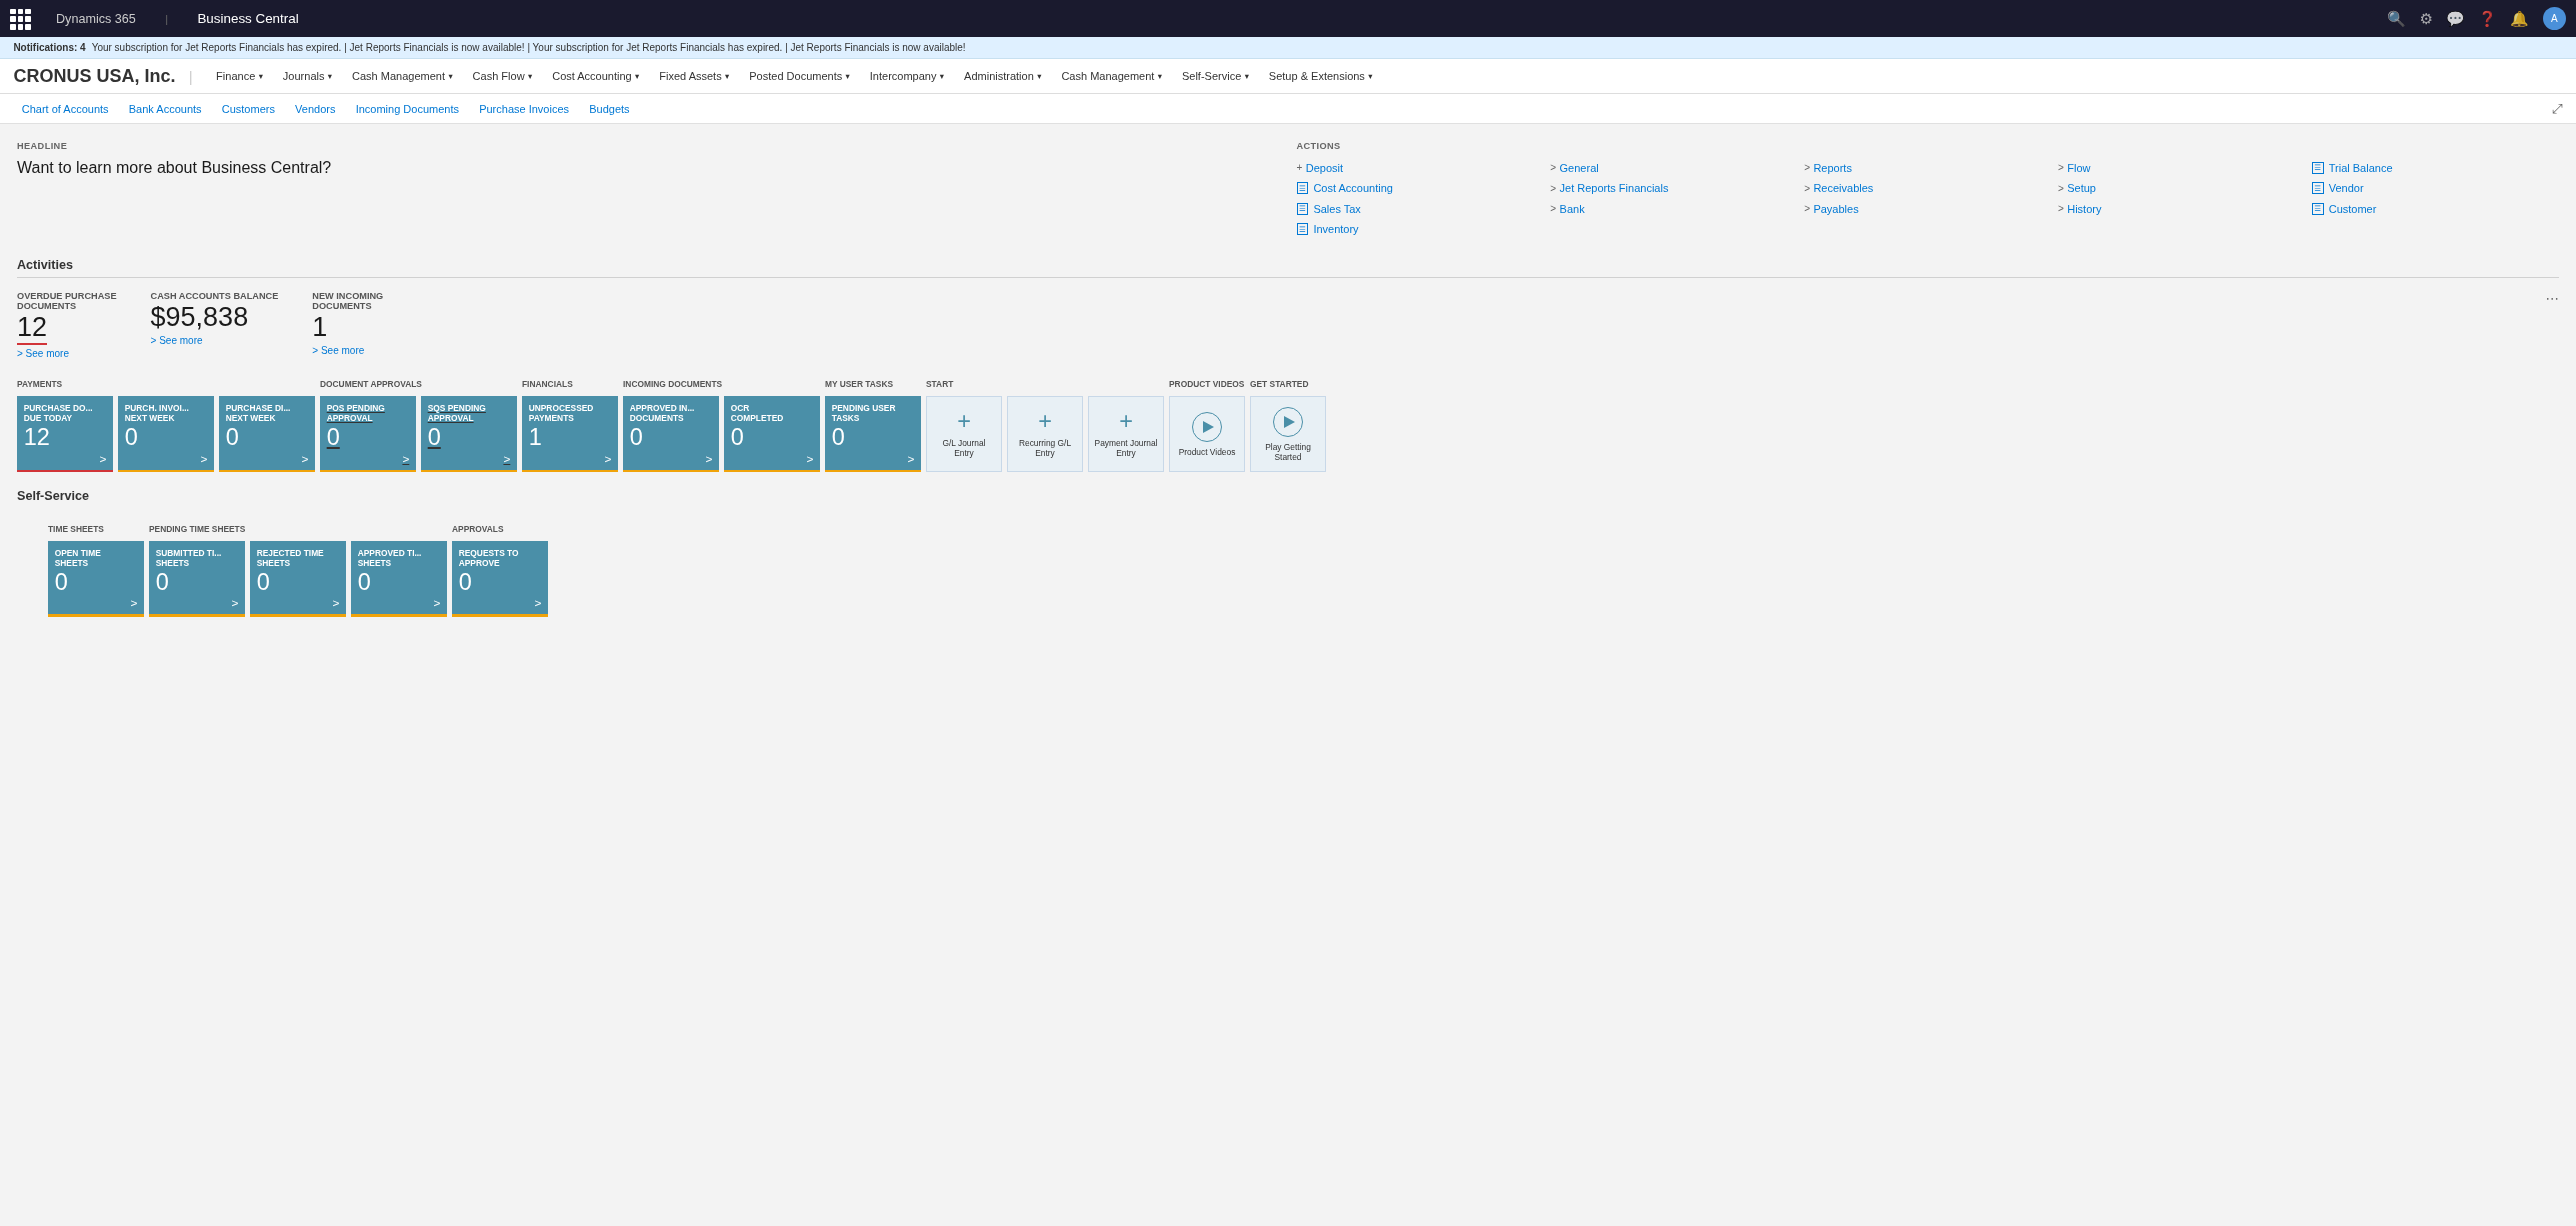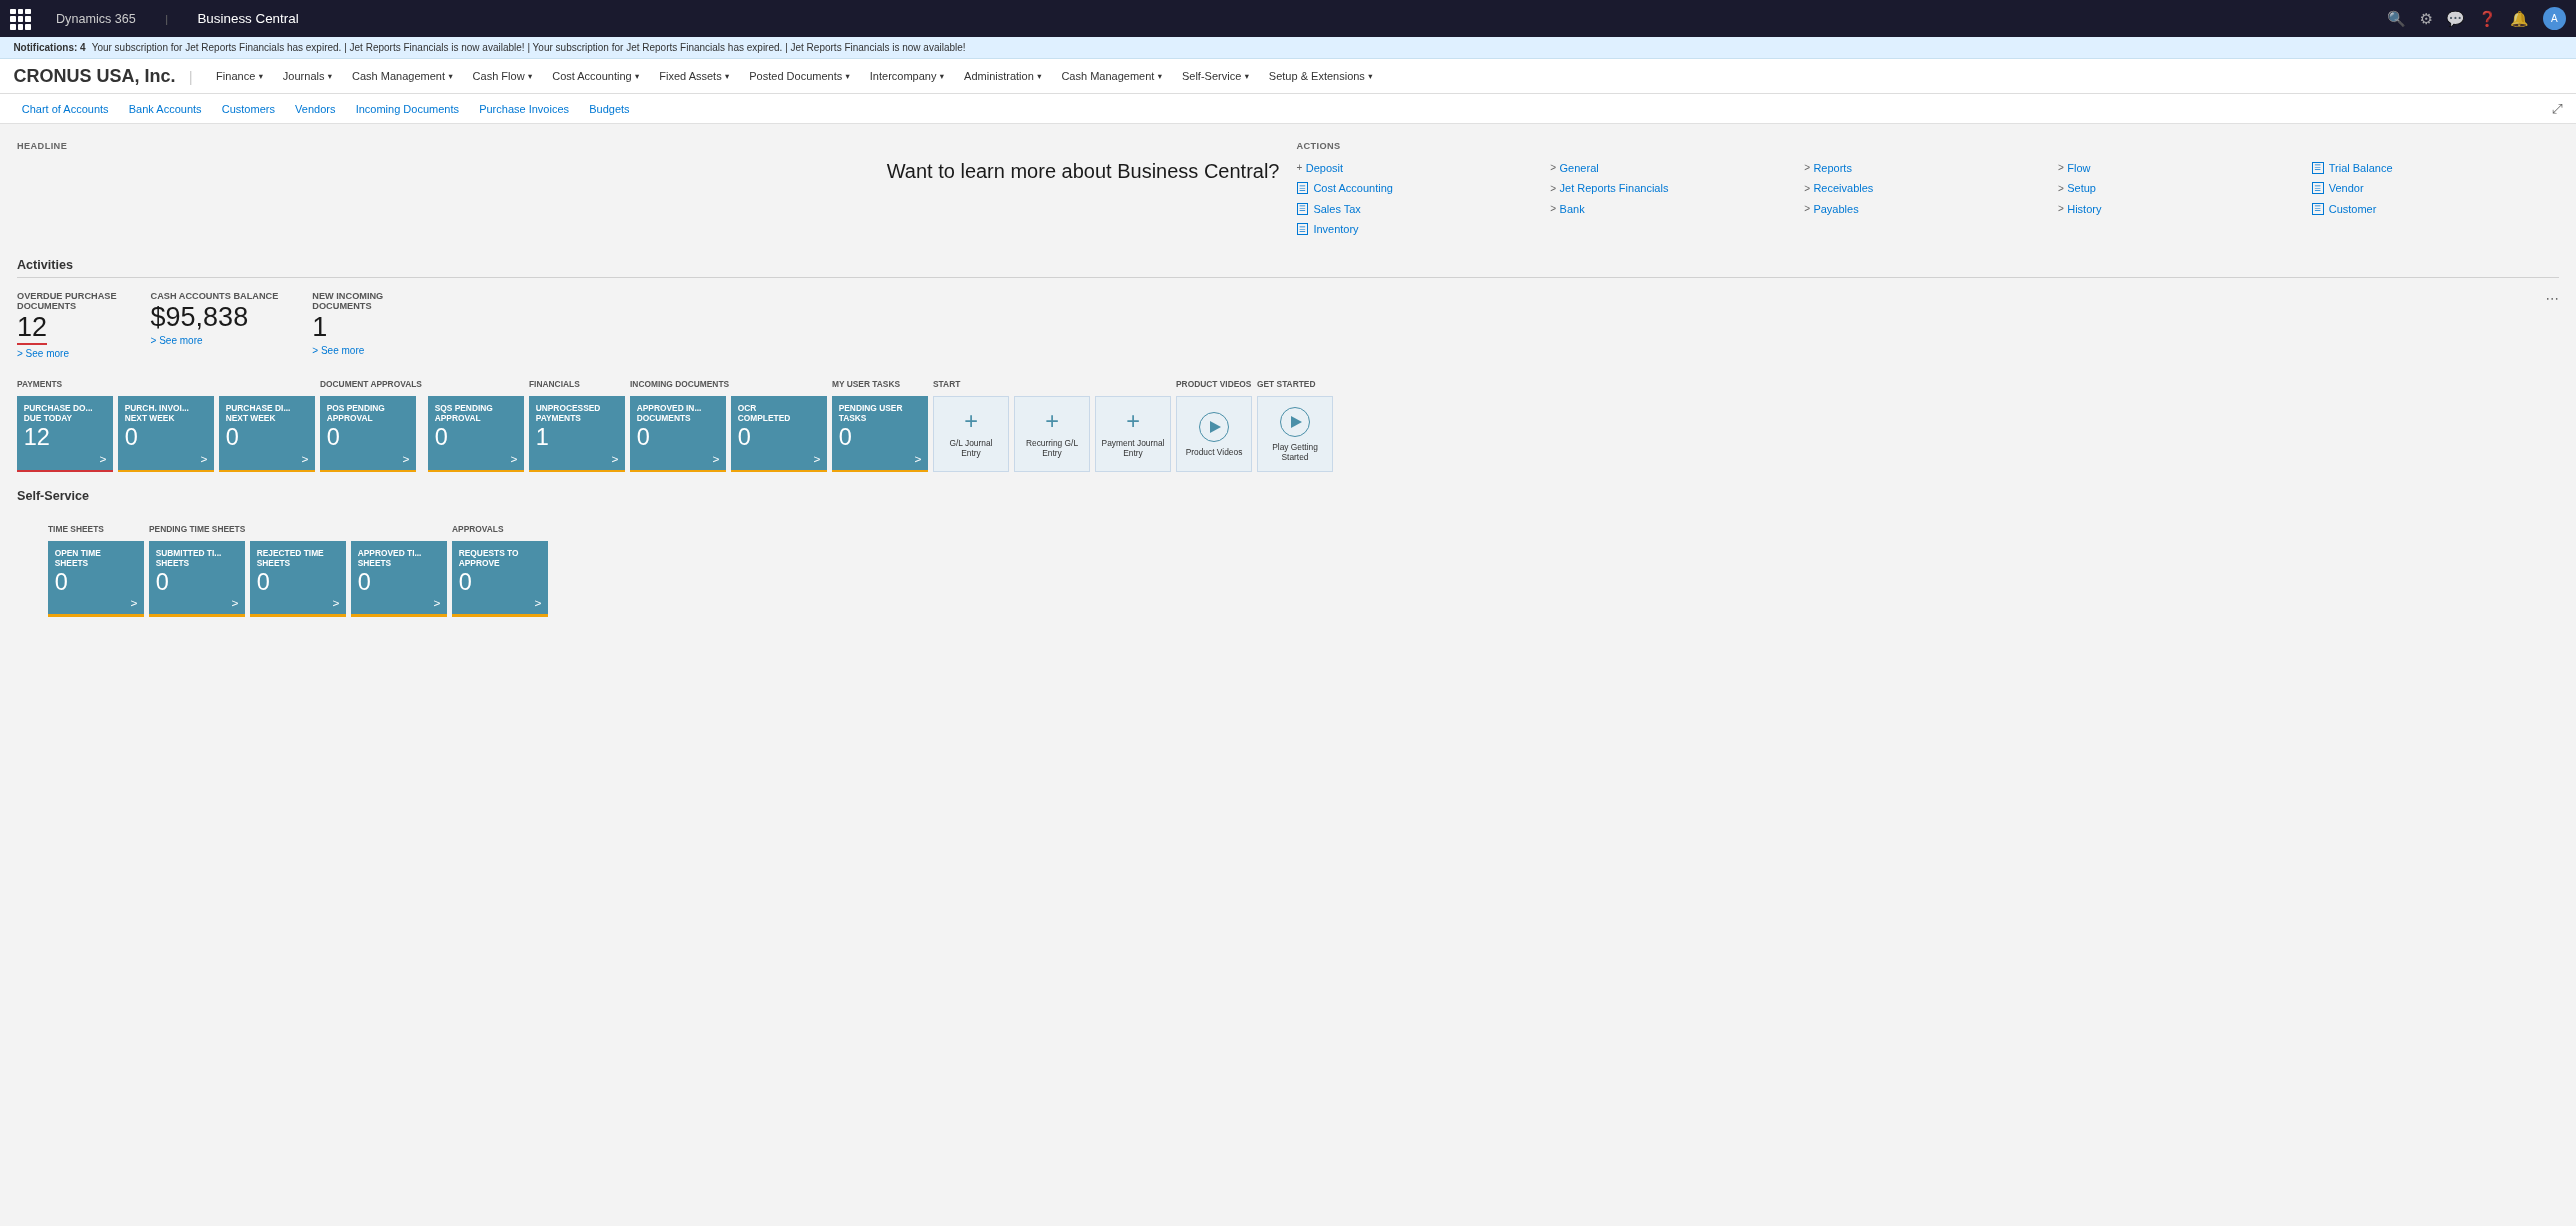--- a/index.html
+++ b/index.html
@@ -85,21 +85,21 @@
     }
     .sub-nav-collapse { margin-left: auto; color: #666; cursor: pointer; font-size: 13.4px; }
 
     
     .main-content { padding: 17px 17px 17px 17px; background: #f3f3f3; }
 
     
     .top-section { display: flex; gap: 17px; margin-bottom: 20px; }
     .headline-section { flex: 1; }
     .headline-label { font-size: 9.2px; font-weight: 600; color: #666; text-transform: uppercase; letter-spacing: 0.4px; margin-bottom: 6.7px; }
-    .headline-text { font-size: 20px; font-weight: 300; color: #1a1a1a; line-height: 1.3; text-align: right; }
+    .headline-text { font-size: 16px; font-weight: 300; color: #1a1a1a; line-height: 1.3; }
 
     .actions-section { flex: 1; }
     .actions-label { font-size: 9.2px; font-weight: 600; color: #666; text-transform: uppercase; letter-spacing: 0.4px; margin-bottom: 8.4px; }
     .actions-grid { display: grid; grid-template-columns: repeat(5, 1fr); gap: 3.4px 6.7px; }
     .action-item {
       display: flex;
       align-items: center;
       gap: 3.4px;
       font-size: 11px;
       color: #0078d4;
@@ -317,21 +317,21 @@
           <div class="tile-label">PURCHASE DI...<br>NEXT WEEK</div>
           <div class="tile-value">0</div>
           <div class="tile-arrow">&gt;</div>
           <div class="tile-bottom-bar yellow"></div>
         </div>
       </div>
     </div>
 
     <div class="tiles-group">
       <div class="tiles-group-label">DOCUMENT APPROVALS</div>
-      <div style="display:flex; gap:12px;">
+      <div style="display:flex; gap:5px;text-decoration:underline;">
         <div class="tile">
           <div class="tile-label">POS PENDING<br>APPROVAL</div>
           <div class="tile-value">0</div>
           <div class="tile-arrow">&gt;</div>
           <div class="tile-bottom-bar yellow"></div>
         </div>
         <div class="tile">
           <div class="tile-label">SQS PENDING<br>APPROVAL</div>
           <div class="tile-value">0</div>
           <div class="tile-arrow">&gt;</div>

